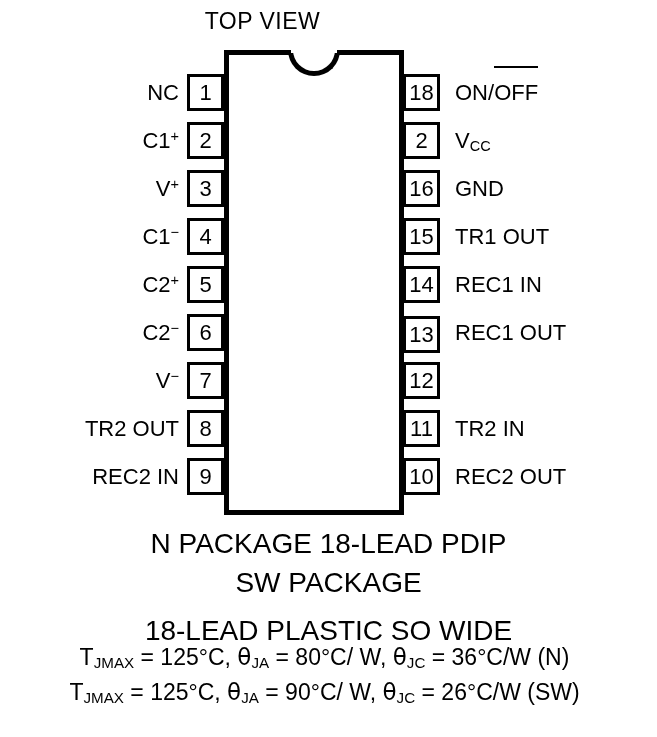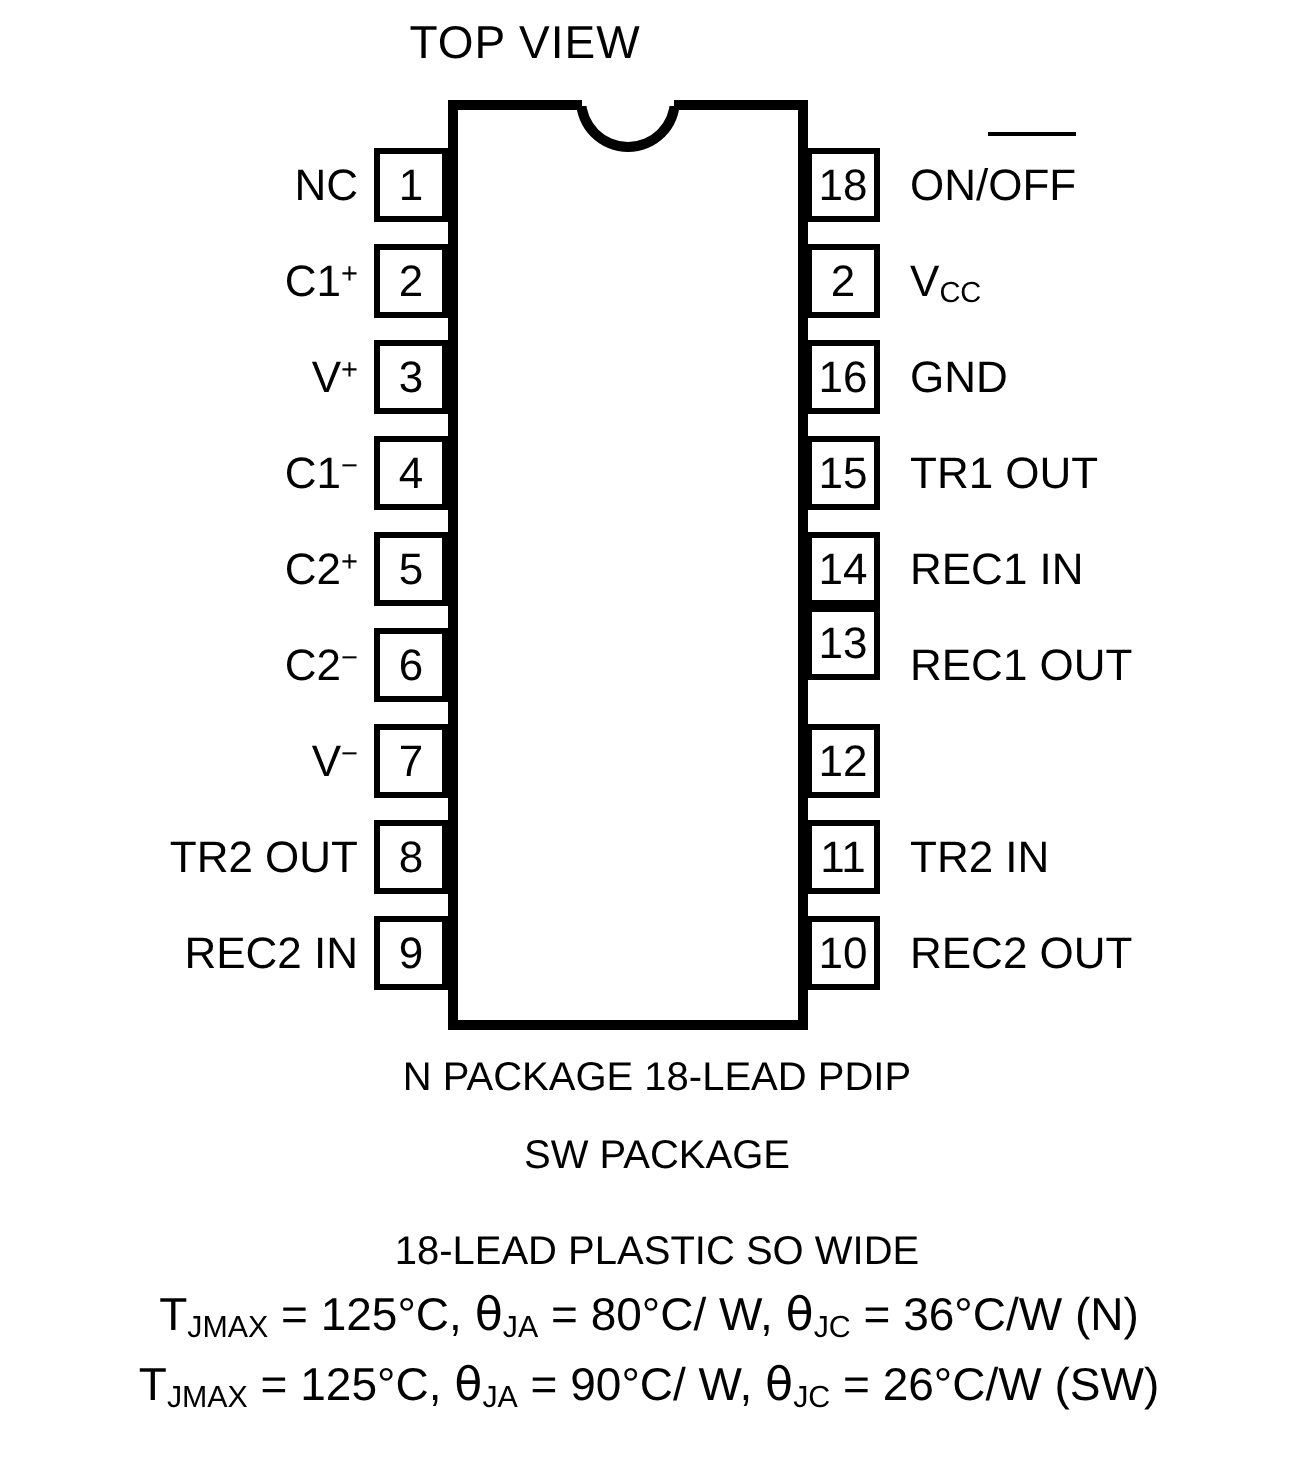--- a/index.html
+++ b/index.html
@@ -112,21 +112,21 @@
     border-top: 2px solid #000;
     padding-top: 12px;
   }
 
   
   .caption {
     position: absolute;
     left: 0;
     width: 657px;
     text-align: center;
-    font-size: 20px;
+    font-size: 28px;
     white-space: nowrap;
   }
   .caption.c1 { top: 528px; }
   .caption.c2 { top: 567px; }
   .caption.c3 { top: 615px; }
 
   
   .thermal {
     position: absolute;
     left: 0;
@@ -186,21 +186,21 @@
 
   <div class="pin-box right" style="top:170px">16</div>
   <div class="pin-label right" style="top:170px"><span>GND</span></div>
 
   <div class="pin-box right" style="top:218px">15</div>
   <div class="pin-label right" style="top:218px"><span>TR1 OUT</span></div>
 
   <div class="pin-box right" style="top:266px">14</div>
   <div class="pin-label right" style="top:266px"><span>REC1 IN</span></div>
 
-  <div class="pin-box right" style="top:303px">13</div>
+  <div class="pin-box right" style="top:316px">13</div>
   <div class="pin-label right" style="top:314px"><span>REC1 OUT</span></div>
 
   <div class="pin-box right" style="top:362px">12</div>
 
   <div class="pin-box right" style="top:410px">11</div>
   <div class="pin-label right" style="top:410px"><span>TR2 IN</span></div>
 
   <div class="pin-box right" style="top:458px">10</div>
   <div class="pin-label right" style="top:458px"><span>REC2 OUT</span></div>
 

